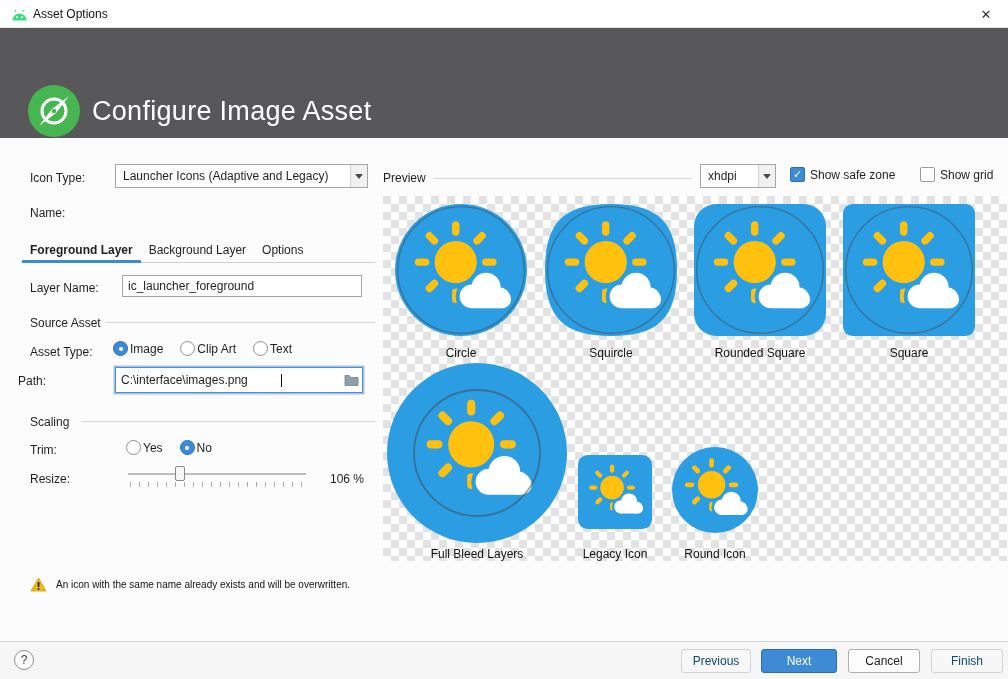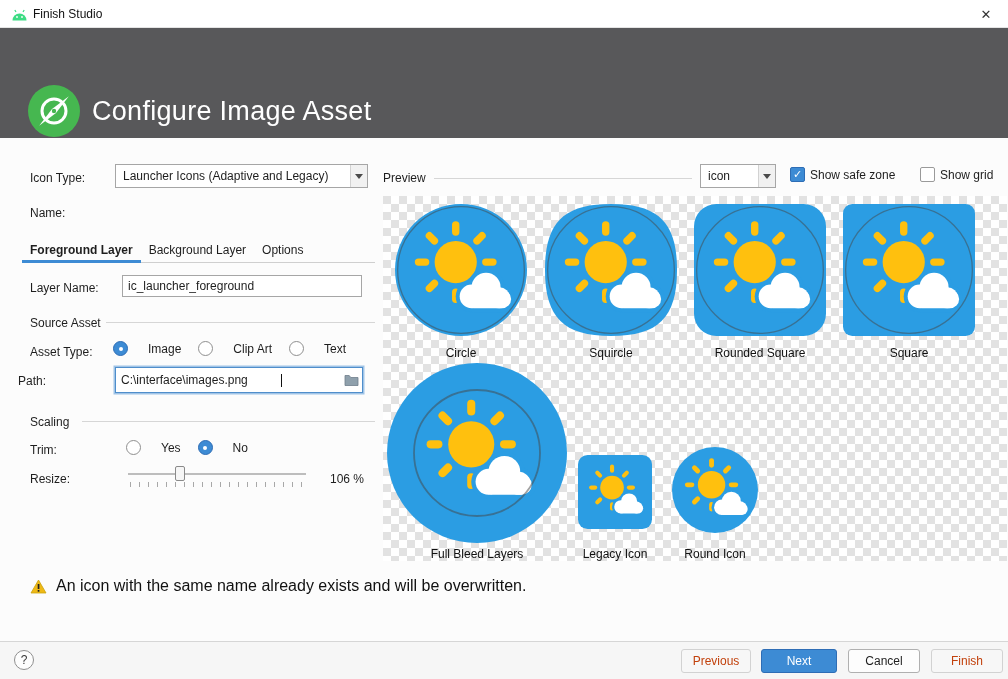--- a/index.html
+++ b/index.html
@@ -38,21 +38,21 @@
   .tab.selected { font-weight:bold;text-align:right; }
   .tab.selected::after { content:""; position:absolute; left:0; right:0; bottom:-1px; height:3px; background:var(--accent,#3d8bd4); }
 
   .section-line { position:absolute; height:1px; background:#d6d6d6; }
 
   .radio-group { position:absolute; display:flex; align-items:center; }
   .radio-opt { display:flex; align-items:center; margin-right:17px; }
   .radio { width:15px; height:15px; border-radius:50%; border:1px solid #8f8f8f; background:#fff; position:relative; flex:none; }
   .radio.selected { background:var(--accent,#3d8bd4); border-color:#2e6db5; }
   .radio.selected::after { content:""; position:absolute; left:4.5px; top:4.5px; width:4px; height:4px; border-radius:50%; background:#fff; }
-  .radio-label { margin-left:20px; white-space:nowrap; }
+  .radio-label { margin-left:2px; white-space:nowrap; }
 
   .slider { position:absolute; left:128px; top:466px; width:178px; height:22px; }
   .slider-track { position:absolute; left:0; right:0; top:7px; height:2px; background:#bdbdbd; }
   .slider-ticks { position:absolute; left:2px; top:16px; width:100%; height:5px;
     background:repeating-linear-gradient(to right,#a8a8a8 0,#a8a8a8 1px,transparent 1px,transparent 9px); }
   .slider-thumb { position:absolute; top:0; left:calc(29% - 5px); width:10px; height:15px; background:#f6f6f6; border:1px solid #8a8a8a; border-radius:2px; }
 
   .checkbox-opt { position:absolute; display:flex; align-items:center; }
   .checkbox { width:15px; height:15px; border:1px solid #9a9a9a; border-radius:2px; background:#fff; display:flex; align-items:center; justify-content:center; font-size:11px; line-height:1; color:#fff; flex:none; }
   .checkbox.checked { background:var(--accent,#3d8bd4); border-color:#2e6db5; }
@@ -62,27 +62,27 @@
   .canvas { position:absolute; left:383px; top:196px; width:624px; height:365px;
     background:conic-gradient(#ffffff 25%, #e2e2e2 0 50%, #ffffff 0 75%, #e2e2e2 0);
     background-size:16px 16px; }
   .tile { position:absolute; }
   .tile svg { width:100%; height:100%; display:block; }
   .shape { fill:var(--icon_blue,#2b9de3); }
   .safe { fill:none; stroke:rgba(70,70,70,.5); stroke-width:1; }
   .tile-label { position:absolute; text-align:center; font-size:12px; color:#111; white-space:nowrap; }
 
   .warning-row { position:absolute; left:30px; top:577px; display:flex; align-items:center; }
-  .warning-text { margin-left:9px; font-size:16px; color:#111; }
+  .warning-text { margin-left:9px; font-size:10px; color:#111; }
 
   
   .footer { position:absolute; left:0; bottom:0; width:100%; height:38px; background:#f6f6f6; border-top:1px solid #d6d6d6; }
   .help-btn { position:absolute; left:14px; top:8px; width:20px; height:20px; border-radius:50%; border:1px solid #8f8f8f; background:#fdfdfd; display:flex; align-items:center; justify-content:center; color:#3a3a3a; font-size:12px; }
   .btn { position:absolute; top:7px; height:24px; border:1px solid #b0b0b0; border-radius:3px; background:#fdfdfd; color:#1e1e1e; font-size:12px; display:flex; align-items:center; justify-content:center; }
-  .btn.disabled { background:#f7f7f7; border-color:#d2d2d2; color:#c2410c; }
+  .btn.disabled { background:#f7f7f7; border-color:#d2d2d2; color:#0c4a6e; }
   .btn.primary { background:var(--accent,#3d8bd4); border-color:#2e6db5; color:#ffffff; }
 </style>
 <title>Asset Studio</title></head>
 <body>
 
 <div class="app">
 
   <svg width="0" height="0" style="position:absolute" aria-hidden="true">
     <defs>
       <g id="g-sun" style="fill:var(--sun_yellow,#ffc00e)">
@@ -120,21 +120,21 @@
   <div class="titlebar">
     <span class="titlebar-icon">
       <svg width="17" height="12" viewBox="0 0 17 12">
         <line x1="5" y1="3" x2="3.8" y2="1" stroke="#3ddc84" stroke-width="1.2"></line>
         <line x1="12" y1="3" x2="13.2" y2="1" stroke="#3ddc84" stroke-width="1.2"></line>
         <path d="M1.5 11.5 A7 7 0 0 1 15.5 11.5 Z" fill="#3ddc84"></path>
         <circle cx="6" cy="8" r="0.9" fill="#fff"></circle>
           <circle cx="11" cy="8" r="0.9" fill="#fff"></circle>
       </svg>
     </span>
-    <span class="titlebar-title">Finish Studio</span>
+    <span class="titlebar-title">Asset Options</span>
     <span class="close-btn">✕</span>
   </div>
 
   <div class="header">
     <span class="header-logo">
       <svg width="56" height="56" viewBox="0 0 56 56">
         <circle cx="28" cy="28" r="26" fill="#46b750"></circle>
         <g transform="rotate(45 28 28)">
             <path d="M28 7 L30.8 28 L28 49 L25.2 28 Z" fill="#ffffff"></path>
           </g>
@@ -216,21 +216,21 @@
     <span class="slider-track"></span>
     <span class="slider-ticks"></span>
     <span class="slider-thumb"></span>
   </div>
   <span class="label" style="left:330px;top:472px">106 %</span>
 
   <span class="label" style="left:383px;top:171px">Preview</span>
   <div class="section-line" style="left:434px;top:178px;width:258px"></div>
 
   <div class="combo" style="left:700px;top:164px;width:76px;height:24px">
-    <span class="combo-value">icon</span>
+    <span class="combo-value">xhdpi</span>
     <span class="arrow-box">
         <span class="combo-arrow"></span>
       </span>
   </div>
 
   <div class="checkbox-opt" style="left:790px;top:167px">
     <span class="checkbox checked">✓</span>
     <span class="checkbox-label">Show safe zone</span>
   </div>
   <div class="checkbox-opt" style="left:920px;top:167px">

